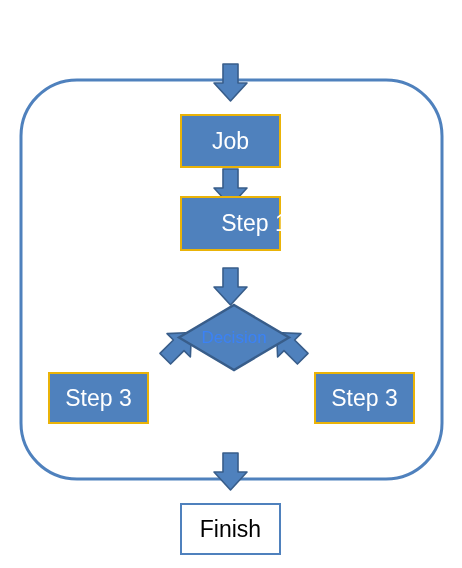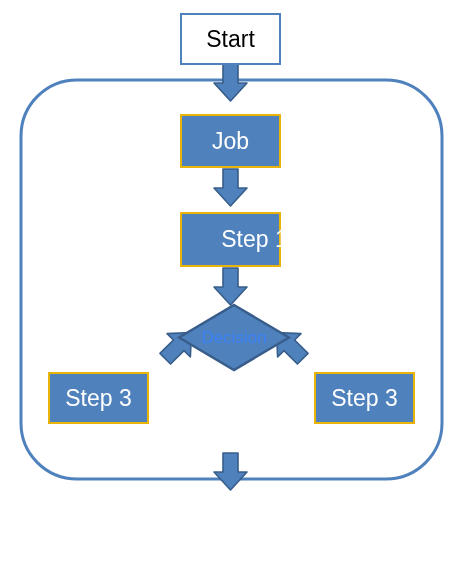--- a/index.html
+++ b/index.html
@@ -94,36 +94,36 @@
     <g>
       <path d="M 223,453 L 238,453 L 238,472 L 247,472 L 230.5,490 L 214,472 L 223,472 Z" fill="#4F81BD" stroke="#385D8A" stroke-width="1.6" stroke-linejoin="round"></path>
     </g>
 
     <g>
       <polygon points="234,305 289,337.5 234,370 179,337.5" fill="#4F81BD" stroke="#385D8A" stroke-width="2.4" stroke-linejoin="miter"></polygon>
     </g>
 
   </svg>
 
-  <div class="node node-terminal" style="left:180px; top:13px; width:101px; height:52px;">
-    <span>Start</span>
-  </div>
 
   <div class="node node-process" style="left:180px; top:114px; width:101px; height:54px;">
     <span>Job</span>
   </div>
 
-  <div class="node node-process" style="left:180px; top:212px; width:101px; height:55px;padding-left:48px;">
+  <div class="node node-process" style="left:180px; top:196px; width:101px; height:55px;padding-left:48px;">
     <span>Step 1</span>
   </div>
 
   <div class="node-decision-label" style="left:179px; top:322px; width:110px; height:32px;">Decision</div>
 
   <div class="node node-process" style="left:48px; top:372px; width:101px; height:52px;">
     <span>Step 3</span>
   </div>
 
   <div class="node node-process" style="left:314px; top:372px; width:101px; height:52px;">
     <span>Step 3</span>
   </div>
 
+  <div class="node node-terminal" style="left:180px; top:503px; width:101px; height:52px;">
+    <span>Finish</span>
+  </div>
 
 </div>
 
 </body></html>

